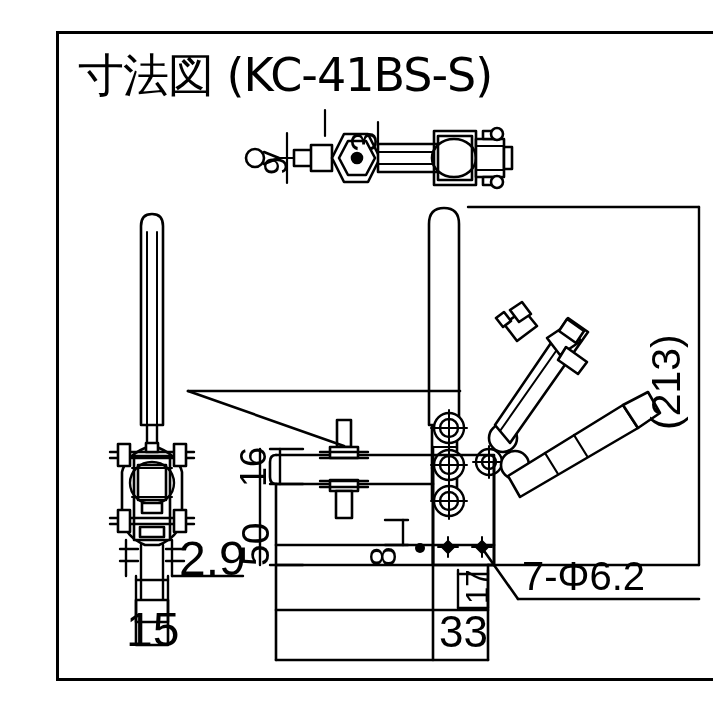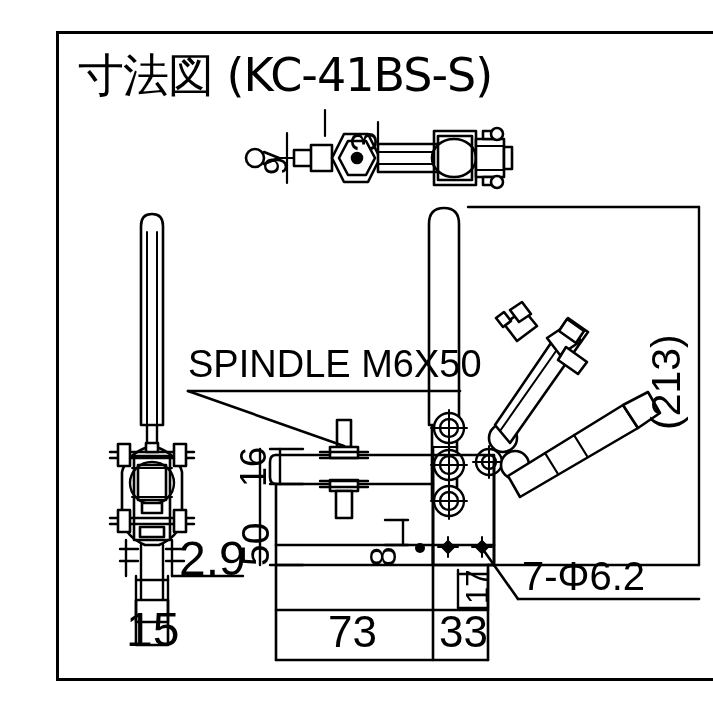--- a/index.html
+++ b/index.html
@@ -242,39 +242,37 @@
     </g>
 
     <g stroke-width="2.6">
       <path d="M434 548 L470 599"></path>
       <path d="M470 599 L651 599"></path>
     </g>
 
   </svg>
   </div>
 
-  <div class="lbl" style="left:140px;top:345px;font-size:38px;line-height:38px;">SPINDLE M6X50</div>
 
   <div class="lbl" style="left:474px;top:556px;font-size:40px;line-height:40px;">7-Φ6.2</div>
 
   <div class="lbl rot90" style="left:211px;top:175px;font-size:33px;line-height:33px;">9</div>
 
   <div class="lbl rot90" style="left:298px;top:152px;font-size:37px;line-height:37px;">3</div>
 
   <div class="lbl" style="left:131px;top:538px;font-size:48px;line-height:42px;">2.9</div>
 
   <div class="lbl" style="left:78px;top:608px;font-size:48px;line-height:44px;">15</div>
 
   <div class="lbl rot90" style="left:188px;top:487px;font-size:36px;line-height:36px;">16</div>
 
   <div class="lbl rot90" style="left:188px;top:566px;font-size:39px;line-height:39px;">50</div>
 
   <div class="lbl rot90" style="left:317px;top:567px;font-size:37px;line-height:37px;">8</div>
 
   <div class="lbl rot90" style="left:414px;top:604px;font-size:31px;line-height:31px;">17</div>
 
-  <div class="lbl" style="left:280px;top:610px;font-size:44px;line-height:44px;">73</div>
 
   <div class="lbl" style="left:391px;top:610px;font-size:44px;line-height:44px;">33</div>
 
   <div class="lbl rot90" style="left:598px;top:430px;font-size:41px;line-height:41px;">(213)</div>
 
 </div>
 
 </body></html>

